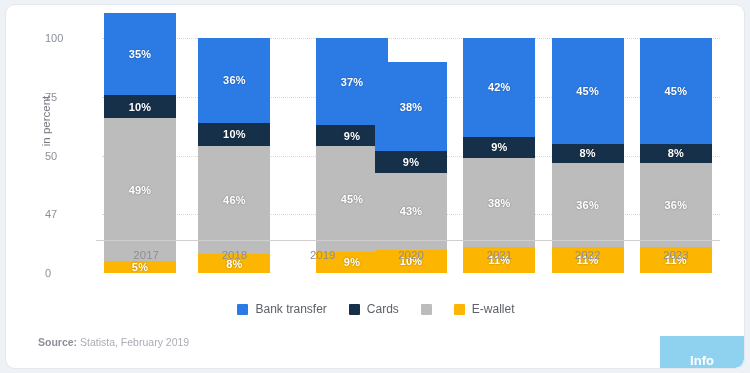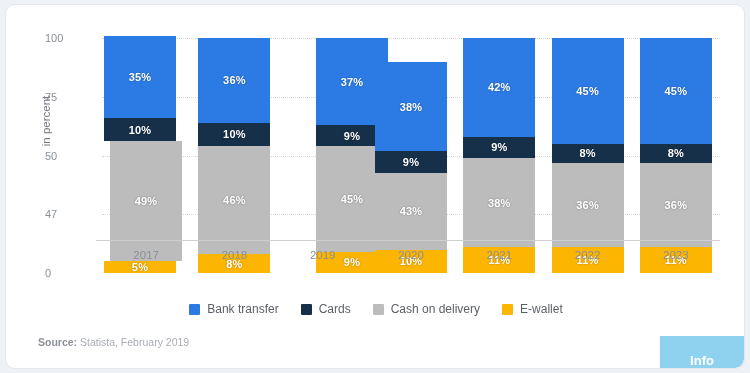--- a/index.html
+++ b/index.html
@@ -184,21 +184,21 @@
         <div class="gridline" style="top: 0px;"></div>
       </div>
     <div id="bars">
         <div class="bar" style="left: 2px;">
           <div class="seg" style="height: 82.25px; background: rgb(44, 123, 229);">
             <span>35%</span>
           </div>
           <div class="seg" style="height: 23.5px; background: rgb(22, 48, 74);">
             <span>10%</span>
           </div>
-          <div class="seg gray" style="height: 120px; background: rgb(188, 188, 188); margin-left: 6px;">
+          <div class="seg gray" style="height: 143px; background: rgb(188, 188, 188);">
             <span>49%</span>
           </div>
           <div class="seg" style="height: 11.75px; background: rgb(252, 181, 0);">
             <span>5%</span>
           </div>
         </div>
         <div class="bar" style="left: 96.4286px;">
           <div class="seg" style="height: 84.6px; background: rgb(44, 123, 229);">
             <span>36%</span>
           </div>
@@ -301,21 +301,20 @@
       <div class="legend-item">
         <div class="swatch" style="background: rgb(44, 123, 229);"></div>
         <span class="lbl">Bank transfer</span>
       </div>
       <div class="legend-item">
         <div class="swatch" style="background: rgb(22, 48, 74);"></div>
         <span class="lbl">Cards</span>
       </div>
       <div class="legend-item">
         <div class="swatch" style="background: rgb(188, 188, 188);"></div>
-        <span class="lbl">Cash on delivery</span>
       </div>
       <div class="legend-item">
         <div class="swatch" style="background: rgb(252, 181, 0);"></div>
         <span class="lbl">E-wallet</span>
       </div>
     </div>
 
   <div class="source">
     <b>Source:</b>
     <span>Statista, February 2019</span>

